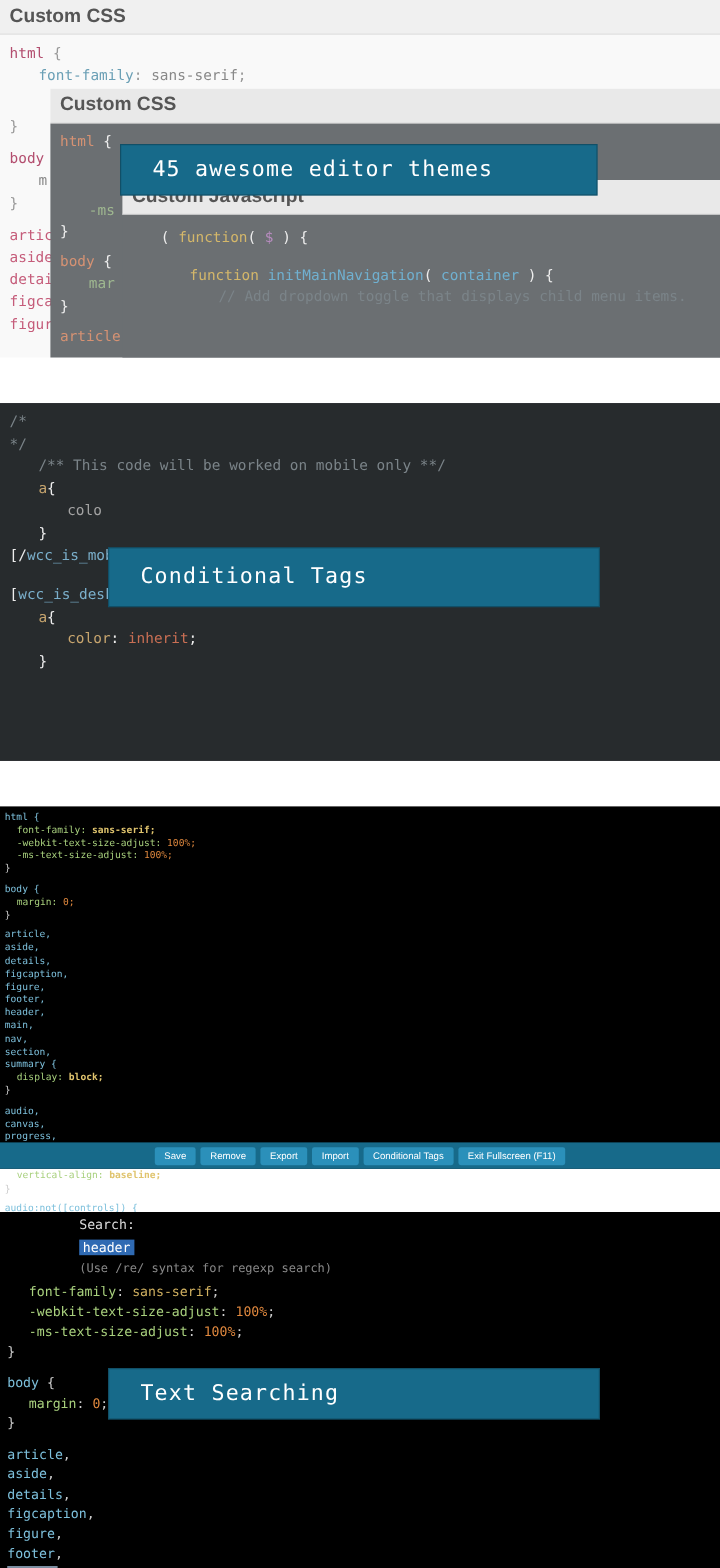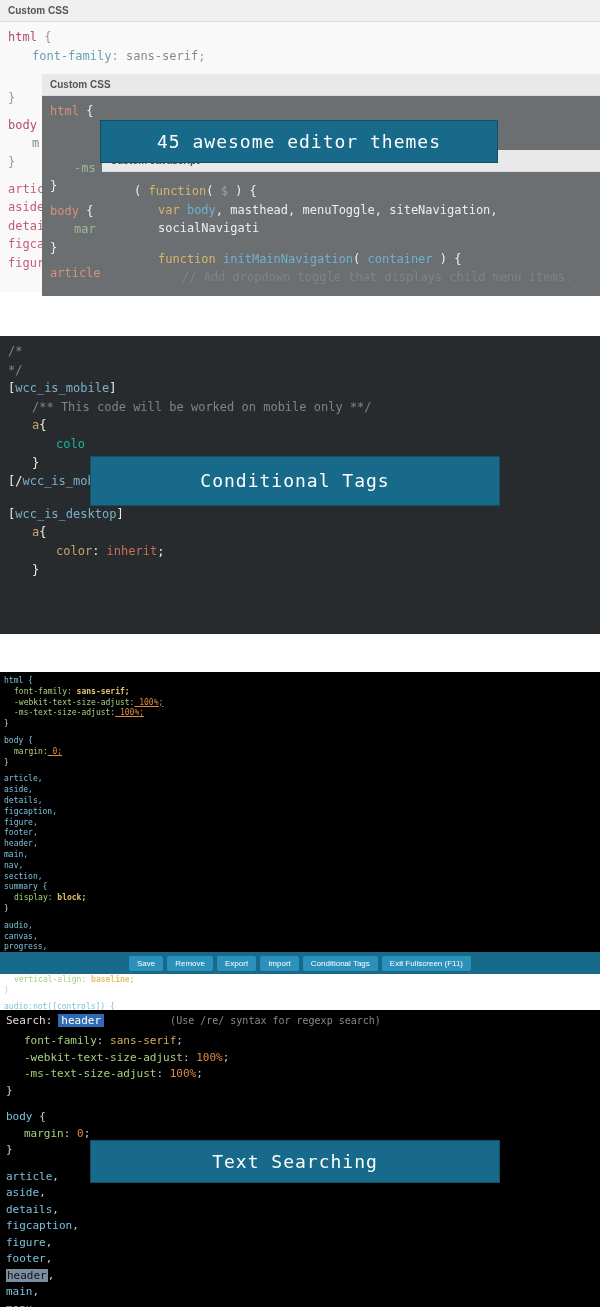--- a/index.html
+++ b/index.html
@@ -1,25 +1,25 @@
 <!DOCTYPE html>
 <html><head>
 <meta charset="utf-8">
 <style>
   * { box-sizing: border-box; margin: 0; padding: 0; }
   body { width: 600px; font-family: monospace; background: #fff; }
-  .panel-header { background: #f0f0f0; color: #555; font-family: Arial, sans-serif; font-size: 10px; padding: 5px 8px; border-bottom: 1px solid #ddd; font-weight: bold; }
+  .panel-header { background: #f0f0f0; color: #555; font-family: Arial, sans-serif; font-size: 16px; padding: 5px 8px; border-bottom: 1px solid #ddd; font-weight: bold; }
   .panel-header.inset1 { margin-left: 42px; background: #e9e9e9; }
   .panel-header.inset2 { margin-left: 102px; background: #e9e9e9; }
   .editor-light { background: #f9f9f9; padding: 6px 8px 8px 8px; position: relative; font-size: 12px; line-height: 1.55; }
   .editor-dark { background: #2a2f31; padding: 6px 8px 0 8px; position: relative; font-size: 12px; line-height: 1.55; color: #ccc; }
   .editor-dark.gray { background: #6b6f72; }
   .editor-dark.inset1 { margin-left: 42px; }
   .editor-dark.inset2 { margin-left: 102px; }
-  .callout { position: absolute; background: #176a8a; color: #fff; font-family: monospace; font-size: 18px; letter-spacing: 1px; padding: 10px 26px; text-align: center; border: 1px solid rgba(0,0,0,.25); }
+  .callout { position: absolute; background: #176a8a; color: #fff; font-family: monospace; font-size: 18px; letter-spacing: 1px; padding: 10px 26px; text-align: left; border: 1px solid rgba(0,0,0,.25); }
   .indent1 { padding-left: 24px; }
   .indent2 { padding-left: 48px; }
   .indent3 { padding-left: 72px; }
   .kw-html { color: #b34e6f; }
   .kw-body { color: #b34e6f; }
   .kw-el { color: #c55c7a; }
   .brace { color: #94b084; }
   .prop { color: #7ba9c9; }
   .comment { color: #7b8489; }
   .white { color: #eee; }
@@ -29,25 +29,25 @@
   .tag-open { color: #eee; }
   .tag-name { color: #7bb0cc; }
   .val-inherit { color: #c96f54; }
   .section1 { height: 298px; position: relative; overflow: hidden; }
   .section2 { margin-top: 38px; height: 298px; background: #272b2d; }
   .section3 { margin-top: 38px; height: 302px; background: #000; position: relative; }
   .section4 { margin-top: 36px; background: #000; position: relative; padding-bottom: 4px; }
   .tiny { font-size: 8px; line-height: 1.35; padding: 4px 4px; color: #ccc; font-family: monospace; }
   .tiny .sel { color: #7dc0dc; }
   .tiny .p { color: #a8d07d; }
-  .tiny .v { color: #e0883e; text-decoration: underline; }
+  .tiny .v { color: #e0883e; }
   .tiny .col { color: #e0c46e; font-weight: bold; }
   .bottom-bar { position: absolute; left: 0; right: 0; bottom: 0; background: #176a8a; height: 22px; display: flex; justify-content: center; align-items: center; gap: 4px; }
   .bbtn { background: #2b90ba; color: #fff; font-size: 8px; font-family: Arial, sans-serif; padding: 3px 8px; border-radius: 2px; }
-  .search-bar { background: #000; color: #b8b8b8; font-size: 11px; padding: 4px 6px; display: flex; gap: 6px; align-items: baseline; }
+  .search-bar { background: #000; color: #b8b8b8; font-size: 11px; padding: 4px 6px; display: flex; gap: 6px; align-items: baseline; flex-direction: column; }
   .search-label { color: #ddd; font-family: monospace; }
   .search-term { background: #2f6ab3; color: #fff; padding: 0 3px; }
   .search-hint { color: #888; margin-left: 60px; font-size: 10px; }
   .code4 { font-size: 11px; line-height: 1.5; padding: 2px 6px; }
   .sel4 { color: #7dc0dc; }
   .prop4 { color: #a8d07d; }
   .num4 { color: #e0883e; margin-top: 42px; }
   .highlight { background: #7b8da0; color: #111; padding: 0 1px; }
   .white4 { color: #ccc; }
   .indent4 { padding-left: 18px; }
@@ -92,38 +92,36 @@
       <div><span class="white">}</span></div>
       <div style="height:6px"></div>
       <div><span style="color:#d69273">article</span></div>
     </div>
   </div>
 
   <div class="layerC">
     <div class="panel-header inset2">Custom Javascript</div>
     <div class="editor-dark gray inset2" style="height:120px; padding-top:10px;">
       <div class="indent1"><span class="white">( </span><span class="yellow">function</span><span class="white">( </span><span class="dollar">$</span><span class="white"> ) {</span></div>
-      <div class="indent2"><span class="yellow">var</span><span class="func"> body</span><span class="white">, masthead, menuToggle, siteNavigation, socialNavigati</span></div>
       <div style="height:12px"></div>
       <div class="indent2"><span class="yellow">function</span><span class="func"> initMainNavigation</span><span class="white">( </span><span class="func">container</span><span class="white"> ) {</span></div>
       <div class="indent3"><span class="comment">// Add dropdown toggle that displays child menu items.</span></div>
     </div>
   </div>
 
   <div class="callout" style="top:120px; left:100px; right:102px;">45 awesome editor themes</div>
 </div>
 
 <div class="section2">
   <div class="editor-dark" style="background:#272b2d; height:298px; padding-top:6px; position:relative;">
     <div><span class="comment">/*</span></div>
     <div><span class="comment">*/</span></div>
-    <div><span class="tag-open">[</span><span class="tag-name">wcc_is_mobile</span><span class="tag-open">]</span></div>
     <div class="indent1"><span class="comment">/** This code will be worked on mobile only **/</span></div>
     <div class="indent1"><span style="color:#c7a56e">a</span><span class="white">{</span></div>
-    <div class="indent2"><span style="color:#14b8a6">colo</span></div>
+    <div class="indent2"><span style="color:#a3a3a3">colo</span></div>
     <div class="indent1"><span class="white">}</span></div>
     <div><span class="tag-open">[/</span><span class="tag-name">wcc_is_mobile</span><span class="tag-open">]</span></div>
     <div style="height:14px"></div>
     <div><span class="tag-open">[</span><span class="tag-name">wcc_is_desktop</span><span class="tag-open">]</span></div>
     <div class="indent1"><span style="color:#c7a56e">a</span><span class="white">{</span></div>
     <div class="indent2"><span style="color:#c7a56e">color</span><span class="white">: </span><span class="val-inherit">inherit</span><span class="white">;</span></div>
     <div class="indent1"><span class="white">}</span></div>
 
     <div class="callout" style="top:120px; left:90px; width:410px;">Conditional Tags</div>
   </div>

